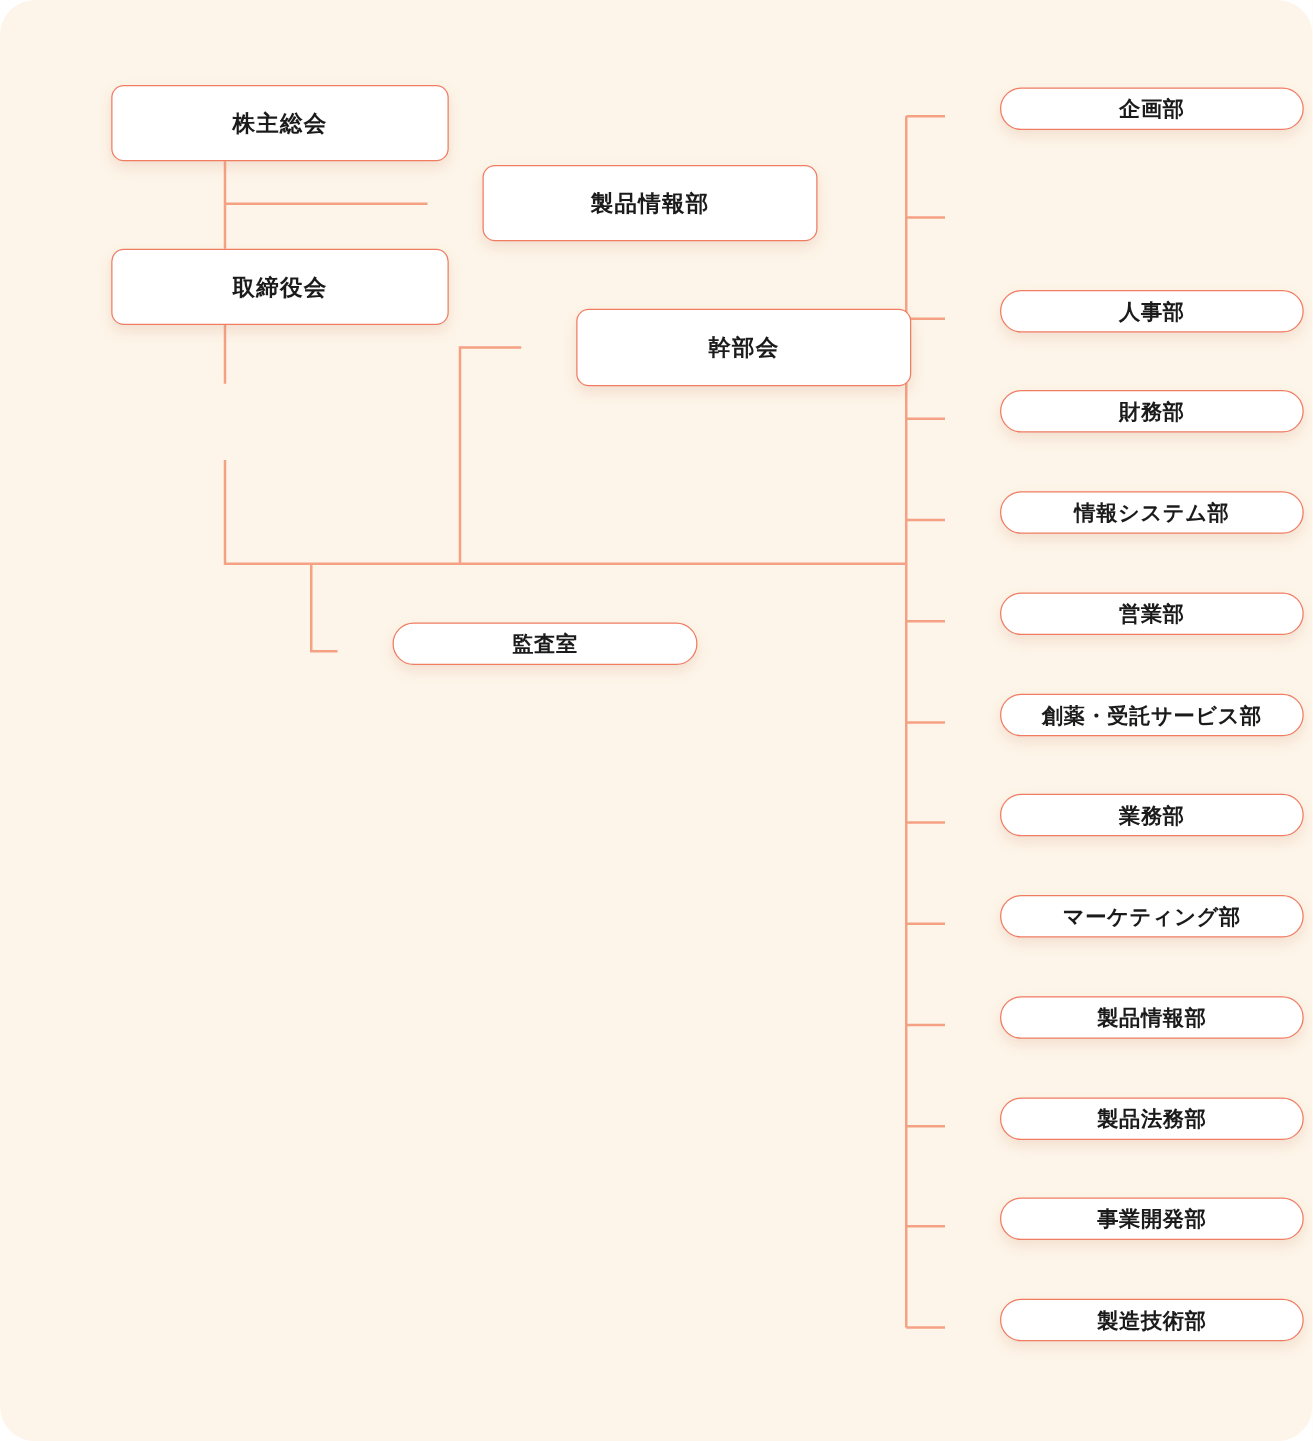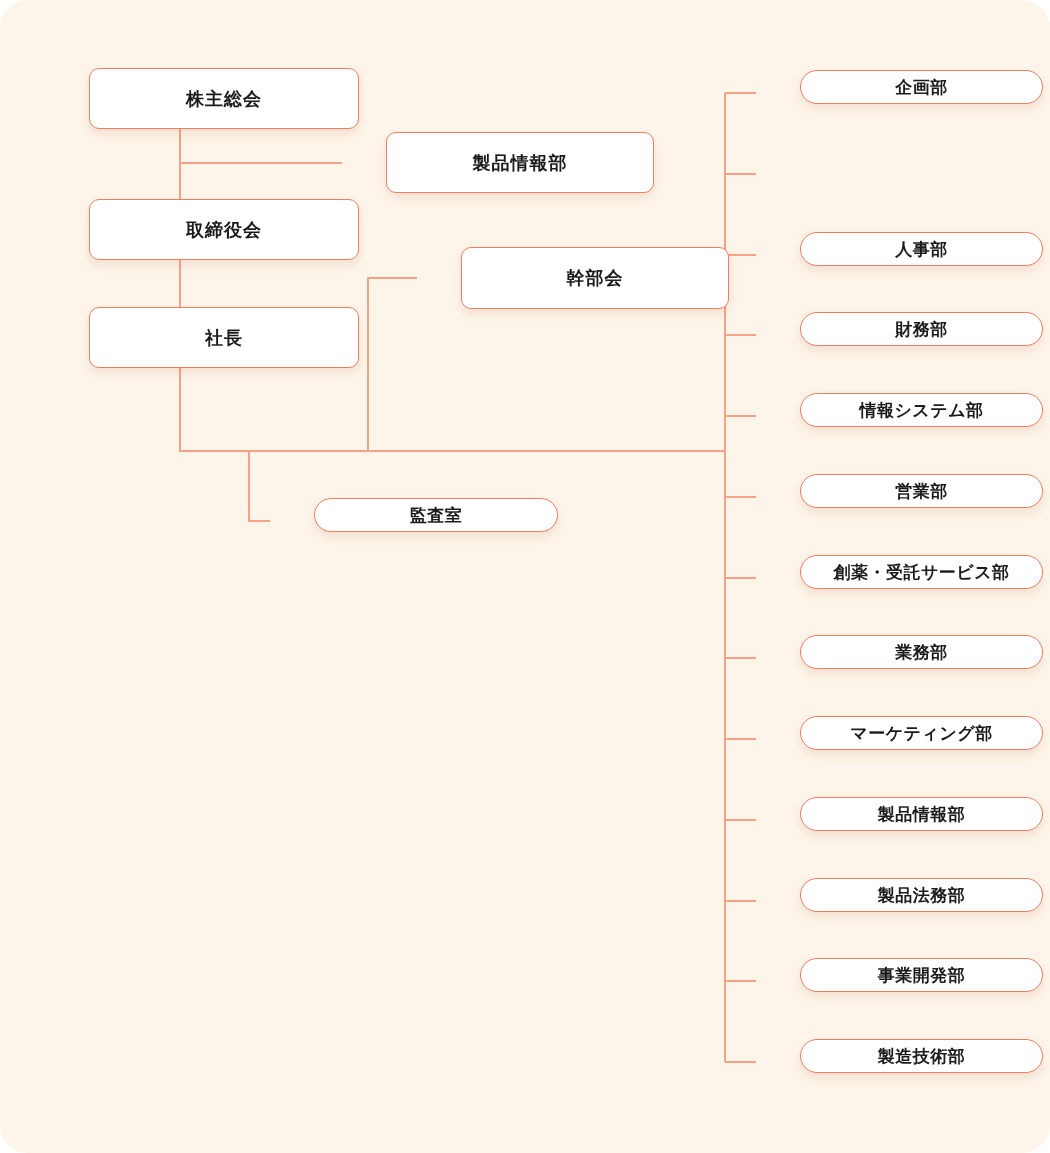--- a/index.html
+++ b/index.html
@@ -91,21 +91,20 @@
   </svg>
 
   <div class="node box" style="left:45px;  top:68px;  width:270px; height:61px;">株主総会</div>
 
   <div class="node box" style="left:342px; top:132px; width:268px; height:61px;">製品情報部</div>
 
   <div class="node box" style="left:45px;  top:199px; width:270px; height:61px;">取締役会</div>
 
   <div class="node box" style="left:417px; top:247px; width:268px; height:62px;">幹部会</div>
 
-  <div class="node box" style="left:45px;  top:307px; width:270px; height:61px;">社長</div>
 
   <div class="node pill" style="left:270px; top:498px; width:244px;">監査室</div>
 
   <div class="node pill dept" style="top:70px;">企画部</div>
 
 
   <div class="node pill dept" style="top:232px;">人事部</div>
 
   <div class="node pill dept" style="top:312px;">財務部</div>
 

